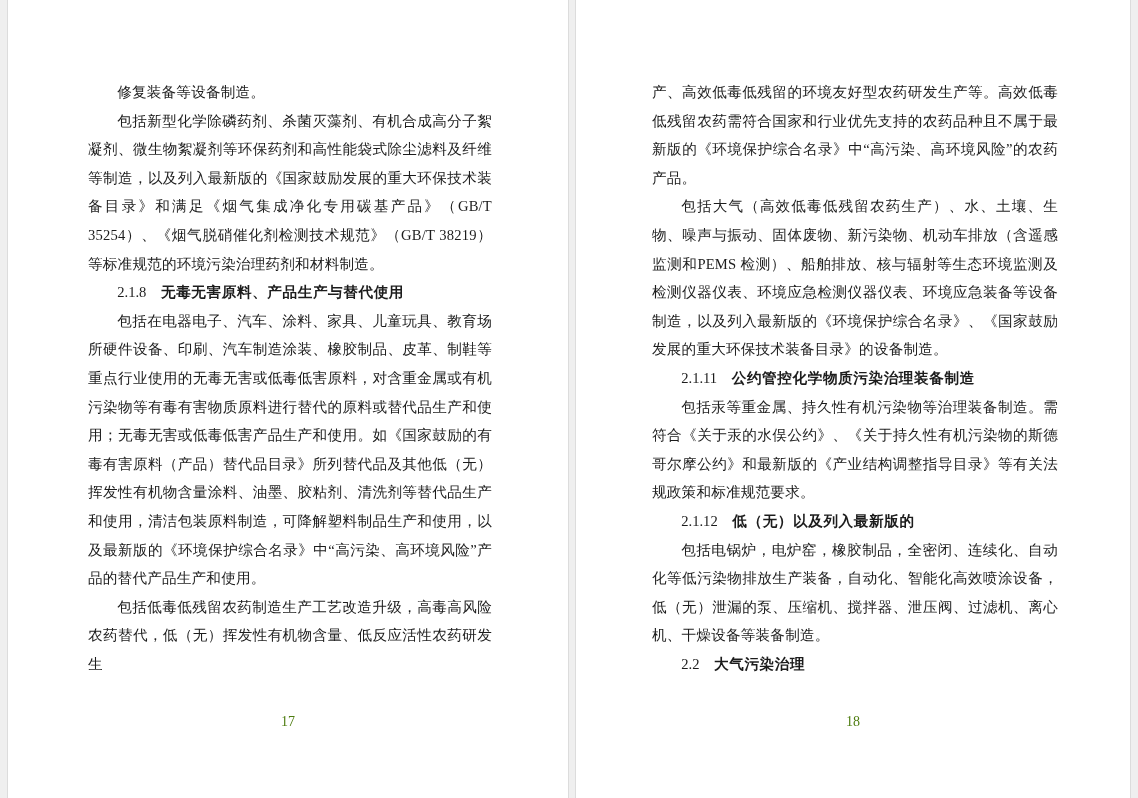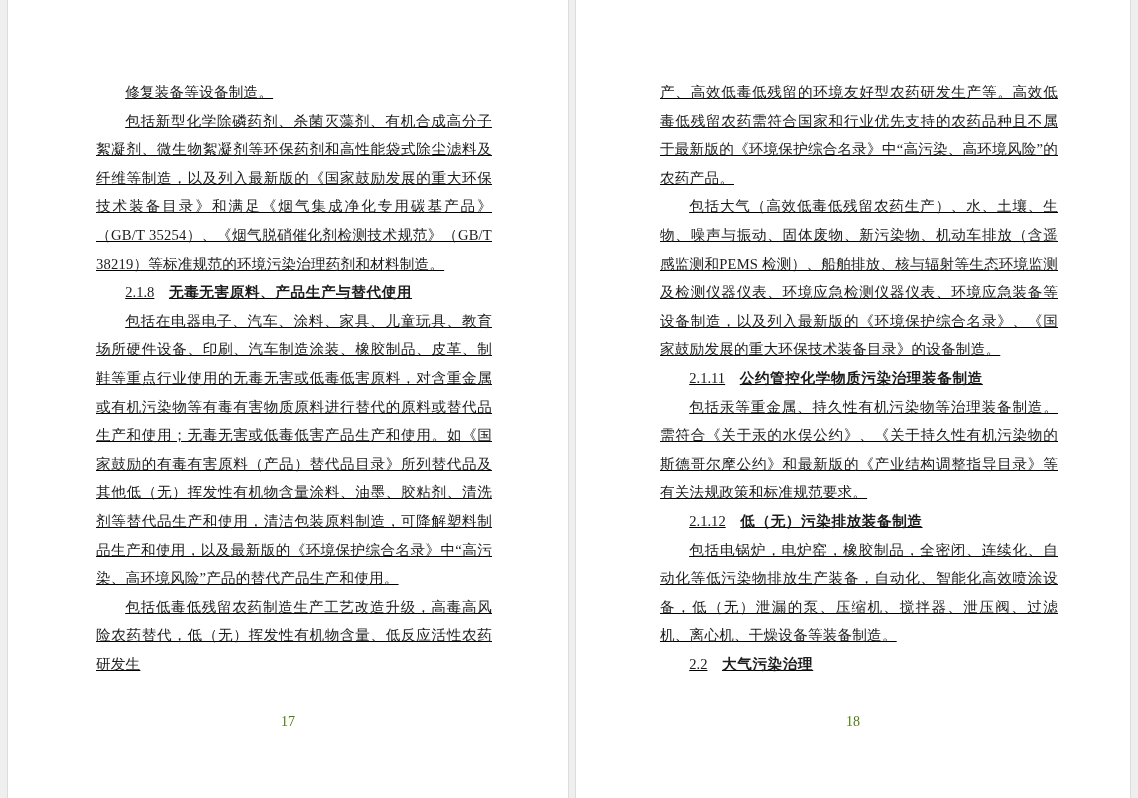--- a/index.html
+++ b/index.html
@@ -36,26 +36,25 @@
     margin-left: 8px;
     margin-right: 8px;
   }
   .page-right {
     width: 554px;
     height: 798px;
     padding-left: 37px;
   }
   .page-body {
     position: absolute;
-    left: 12px;
+    left: 4px;
     right: 0;
     top: 78px;
     padding: 0 76px 0 76px;
     box-sizing: border-box;
-    text-decoration: underline;
   }
   .page-right .page-body {
     padding: 0 72px 0 72px;
   }
   p {
     margin: 0;
     font-size: 14.6px;
     line-height: 28.6px;
     color: #1c1c1c;
     text-align: justify;
@@ -103,20 +102,20 @@
     </div>
     <div class="pageno">17</div>
   </div>
 
   <div class="page page-right">
     <div class="page-body">
       <p>产、高效低毒低残留的环境友好型农药研发生产等。高效低毒低残留农药需符合国家和行业优先支持的农药品种且不属于最新版的《环境保护综合名录》中“高污染、高环境风险”的农药产品。</p>
       <p class="indent">包括大气（高效低毒低残留农药生产）、水、土壤、生物、噪声与振动、固体废物、新污染物、机动车排放（含遥感监测和PEMS 检测）、船舶排放、核与辐射等生态环境监测及检测仪器仪表、环境应急检测仪器仪表、环境应急装备等设备制造，以及列入最新版的《环境保护综合名录》、《国家鼓励发展的重大环保技术装备目录》的设备制造。</p>
       <p class="heading"><span class="num">2.1.11</span><span class="gap"></span><span>公约管控化学物质污染治理装备制造</span></p>
       <p class="indent">包括汞等重金属、持久性有机污染物等治理装备制造。需符合《关于汞的水俣公约》、《关于持久性有机污染物的斯德哥尔摩公约》和最新版的《产业结构调整指导目录》等有关法规政策和标准规范要求。</p>
-      <p class="heading"><span class="num">2.1.12</span><span class="gap"></span><span>低（无）污染排放装备制造</span></p>
+      <p class="heading"><span class="num">2.1.12</span><span class="gap"></span><span>低（无）以及列入最新版的</span></p>
       <p class="indent">包括电锅炉，电炉窑，橡胶制品，全密闭、连续化、自动化等低污染物排放生产装备，自动化、智能化高效喷涂设备，低（无）泄漏的泵、压缩机、搅拌器、泄压阀、过滤机、离心机、干燥设备等装备制造。</p>
       <p class="heading"><span class="num">2.2</span><span class="gap"></span><span>大气污染治理</span></p>
     </div>
     <div class="pageno">18</div>
   </div>
 
 </div>
 
 </body></html>

